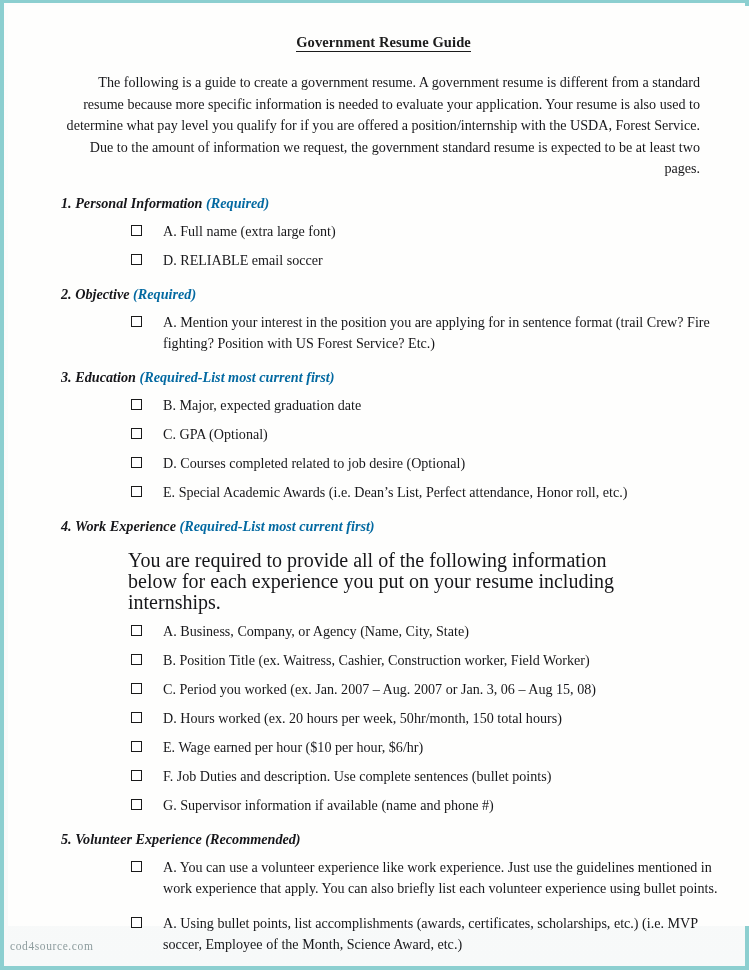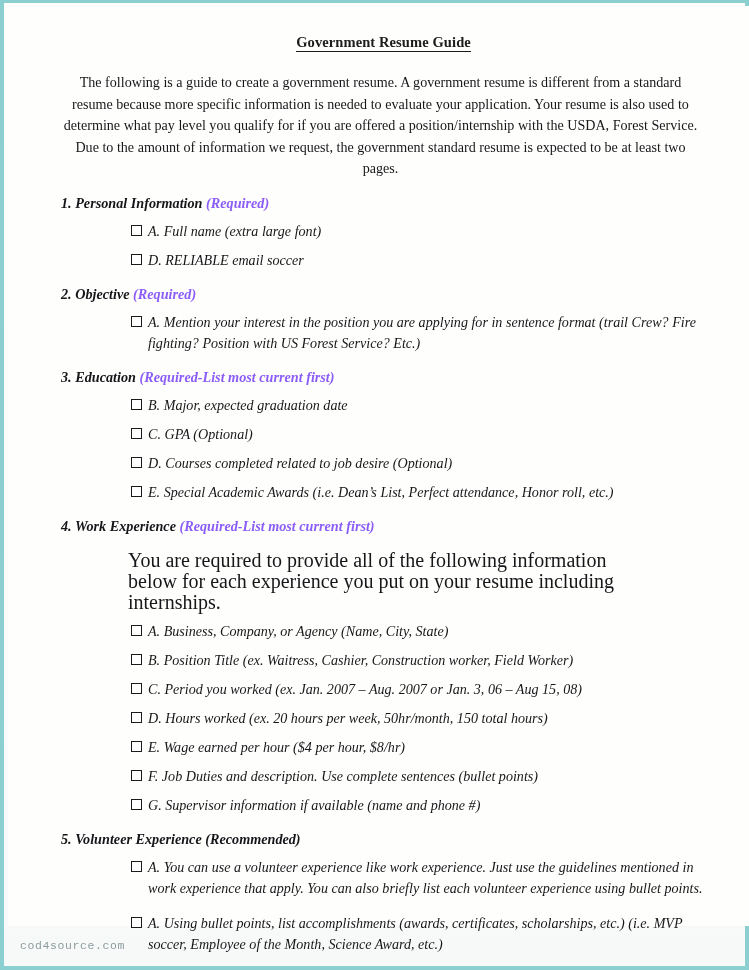--- a/index.html
+++ b/index.html
@@ -62,42 +62,42 @@
     border-bottom: 1.6px solid #1c1c1c;
     padding-bottom: 1px;
   }
 
   
   .intro {
     margin-top: 21px;
     font-size: 14.1px;
     line-height: 21.5px;
     color: #17171a;
-    text-align: center;
+    text-align: right;
     width: 639px;
   }
 
   
   .section {
     margin-top: 14px;
   }
   .section-head {
     font-style: italic;
     font-weight: bold;
     font-size: 14.2px;
     color: #16161a;
     line-height: 19px;
     margin-bottom: 1px;
   }
   .section-head .qualifier {
     font-style: italic;
     font-weight: bold;
   }
   .qualifier.red {
-    color: #8b5cf6;
+    color: #0369a1;
   }
   .qualifier.black {
     color: #16161a;
   }
 
   
   .section-note {
     margin-left: 67px;
     font-size: 20px;
     line-height: 21px;
@@ -109,27 +109,26 @@
 
   
   .items {
     margin: 0;
     padding: 0;
     list-style: none;
   }
   .item {
     position: relative;
     margin-left: 70px;
-    padding-left: 17px;
+    padding-left: 32px;
     font-size: 14.1px;
     line-height: 21px;
     color: #17171a;
     margin-top: 8px;
     margin-bottom: 0px;
-    font-style: italic;
   }
   .item .checkbox {
     position: absolute;
     left: 0px;
     top: 4.5px;
     width: 9px;
     height: 9px;
     border: 1.7px solid #1a1a1a;
     box-sizing: content-box;
     background: #ffffff;
@@ -147,23 +146,23 @@
     margin-top: 52px;
     text-align: center;
     font-size: 14.1px;
     color: #17171a;
     padding-right: 53px;
   }
 
   
   .watermark {
     position: absolute;
-    left: 16px;
+    left: 6px;
     bottom: 14px;
-    font-family: Liberation Mono, monospace;
+    font-family: Liberation Serif, serif;
     font-size: 11.5px;
     letter-spacing: 0.6px;
     color: #7b8c8e;
     opacity: 0.85;
     margin-top: 8px;
   }
 </style>
 </head>
 <body>
 
@@ -236,21 +235,21 @@
               <li class="item">
                 <span class="checkbox"></span>
                 <span class="item-text">C. Period you worked (ex. Jan. 2007 – Aug. 2007 or Jan. 3, 06 – Aug 15, 08)</span>
               </li>
               <li class="item">
                 <span class="checkbox"></span>
                 <span class="item-text">D. Hours worked (ex. 20 hours per week, 50hr/month, 150 total hours)</span>
               </li>
               <li class="item">
                 <span class="checkbox"></span>
-                <span class="item-text">E. Wage earned per hour ($4 per hour, $8/hr)</span>
+                <span class="item-text">E. Wage earned per hour ($10 per hour, $6/hr)</span>
               </li>
               <li class="item">
                 <span class="checkbox"></span>
                 <span class="item-text">F. Job Duties and description. Use complete sentences (bullet points)</span>
               </li>
               <li class="item">
                 <span class="checkbox"></span>
                 <span class="item-text">G. Supervisor information if available (name and phone #)</span>
               </li>
             </ul>

